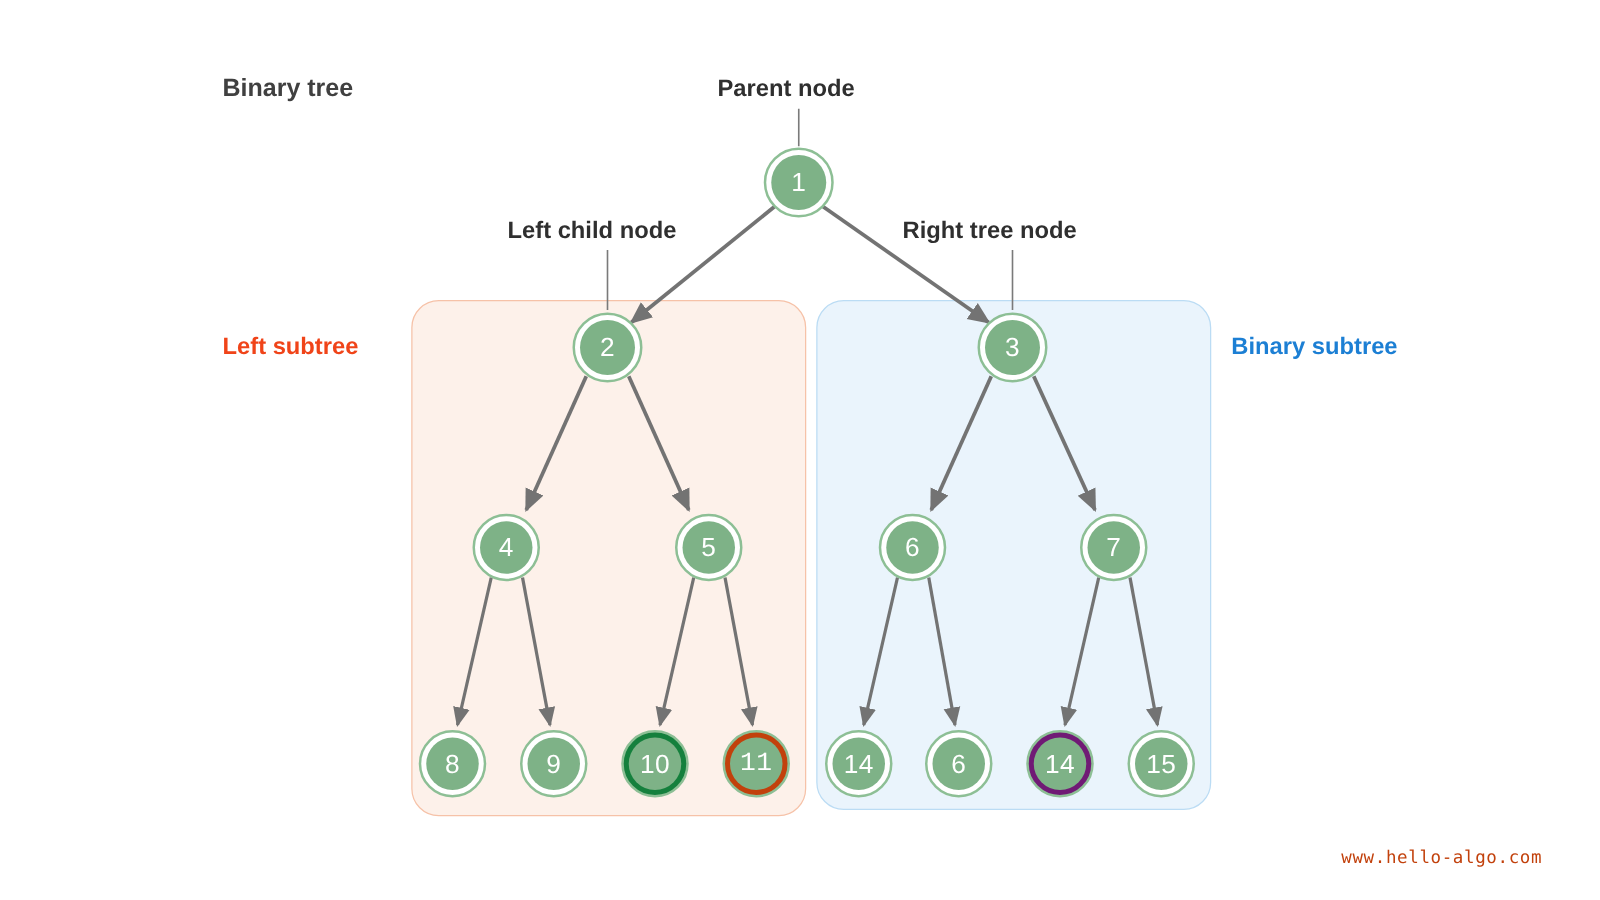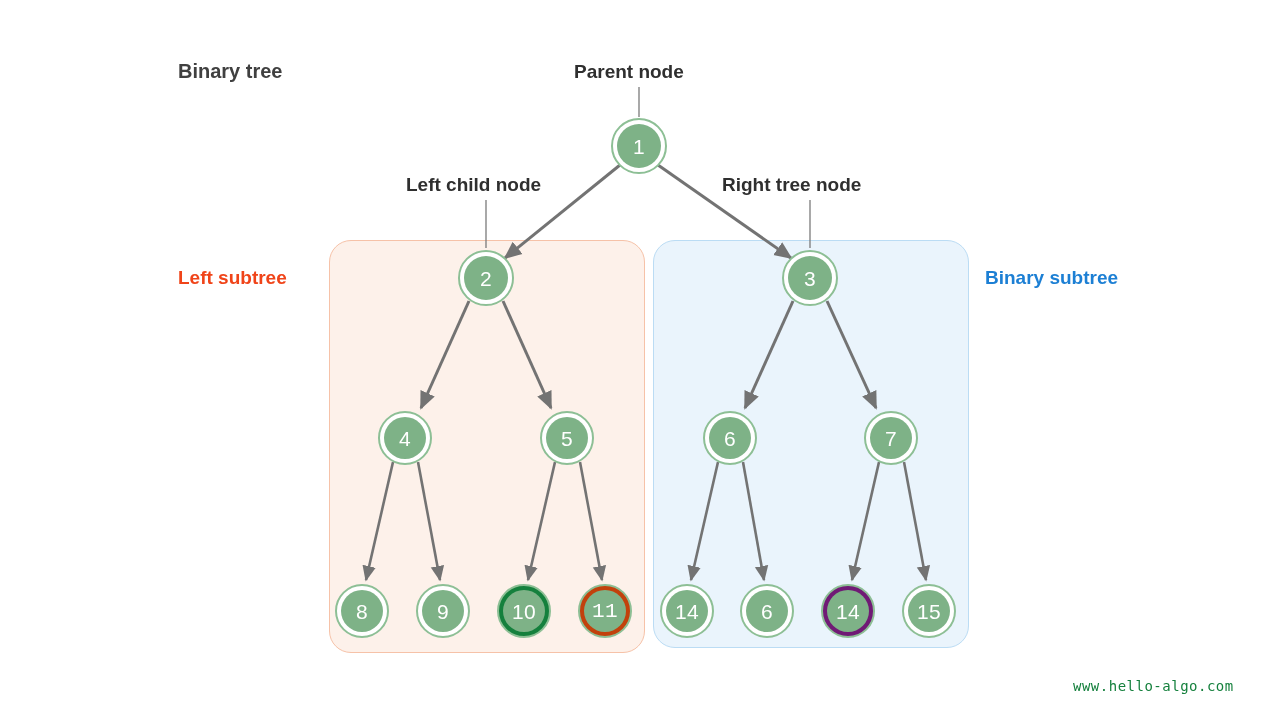--- a/index.html
+++ b/index.html
@@ -73,21 +73,21 @@
   .title-label {
     position: absolute;
     font-size: 20px;
     font-weight: bold;
     white-space: nowrap;
   }
   .watermark {
     position: absolute;
     font-family: "DejaVu Sans Mono", monospace;
     font-size: 14px;
-    color: #15803d;
+    color: #c2410c;
     letter-spacing: 0.5px;
     white-space: nowrap;
   }
 </style>
 </head>
 <body>
 
 <div id="stage">
 
   <div class="panel" style="left:329px; top:240px; width:316px; height:413px;

